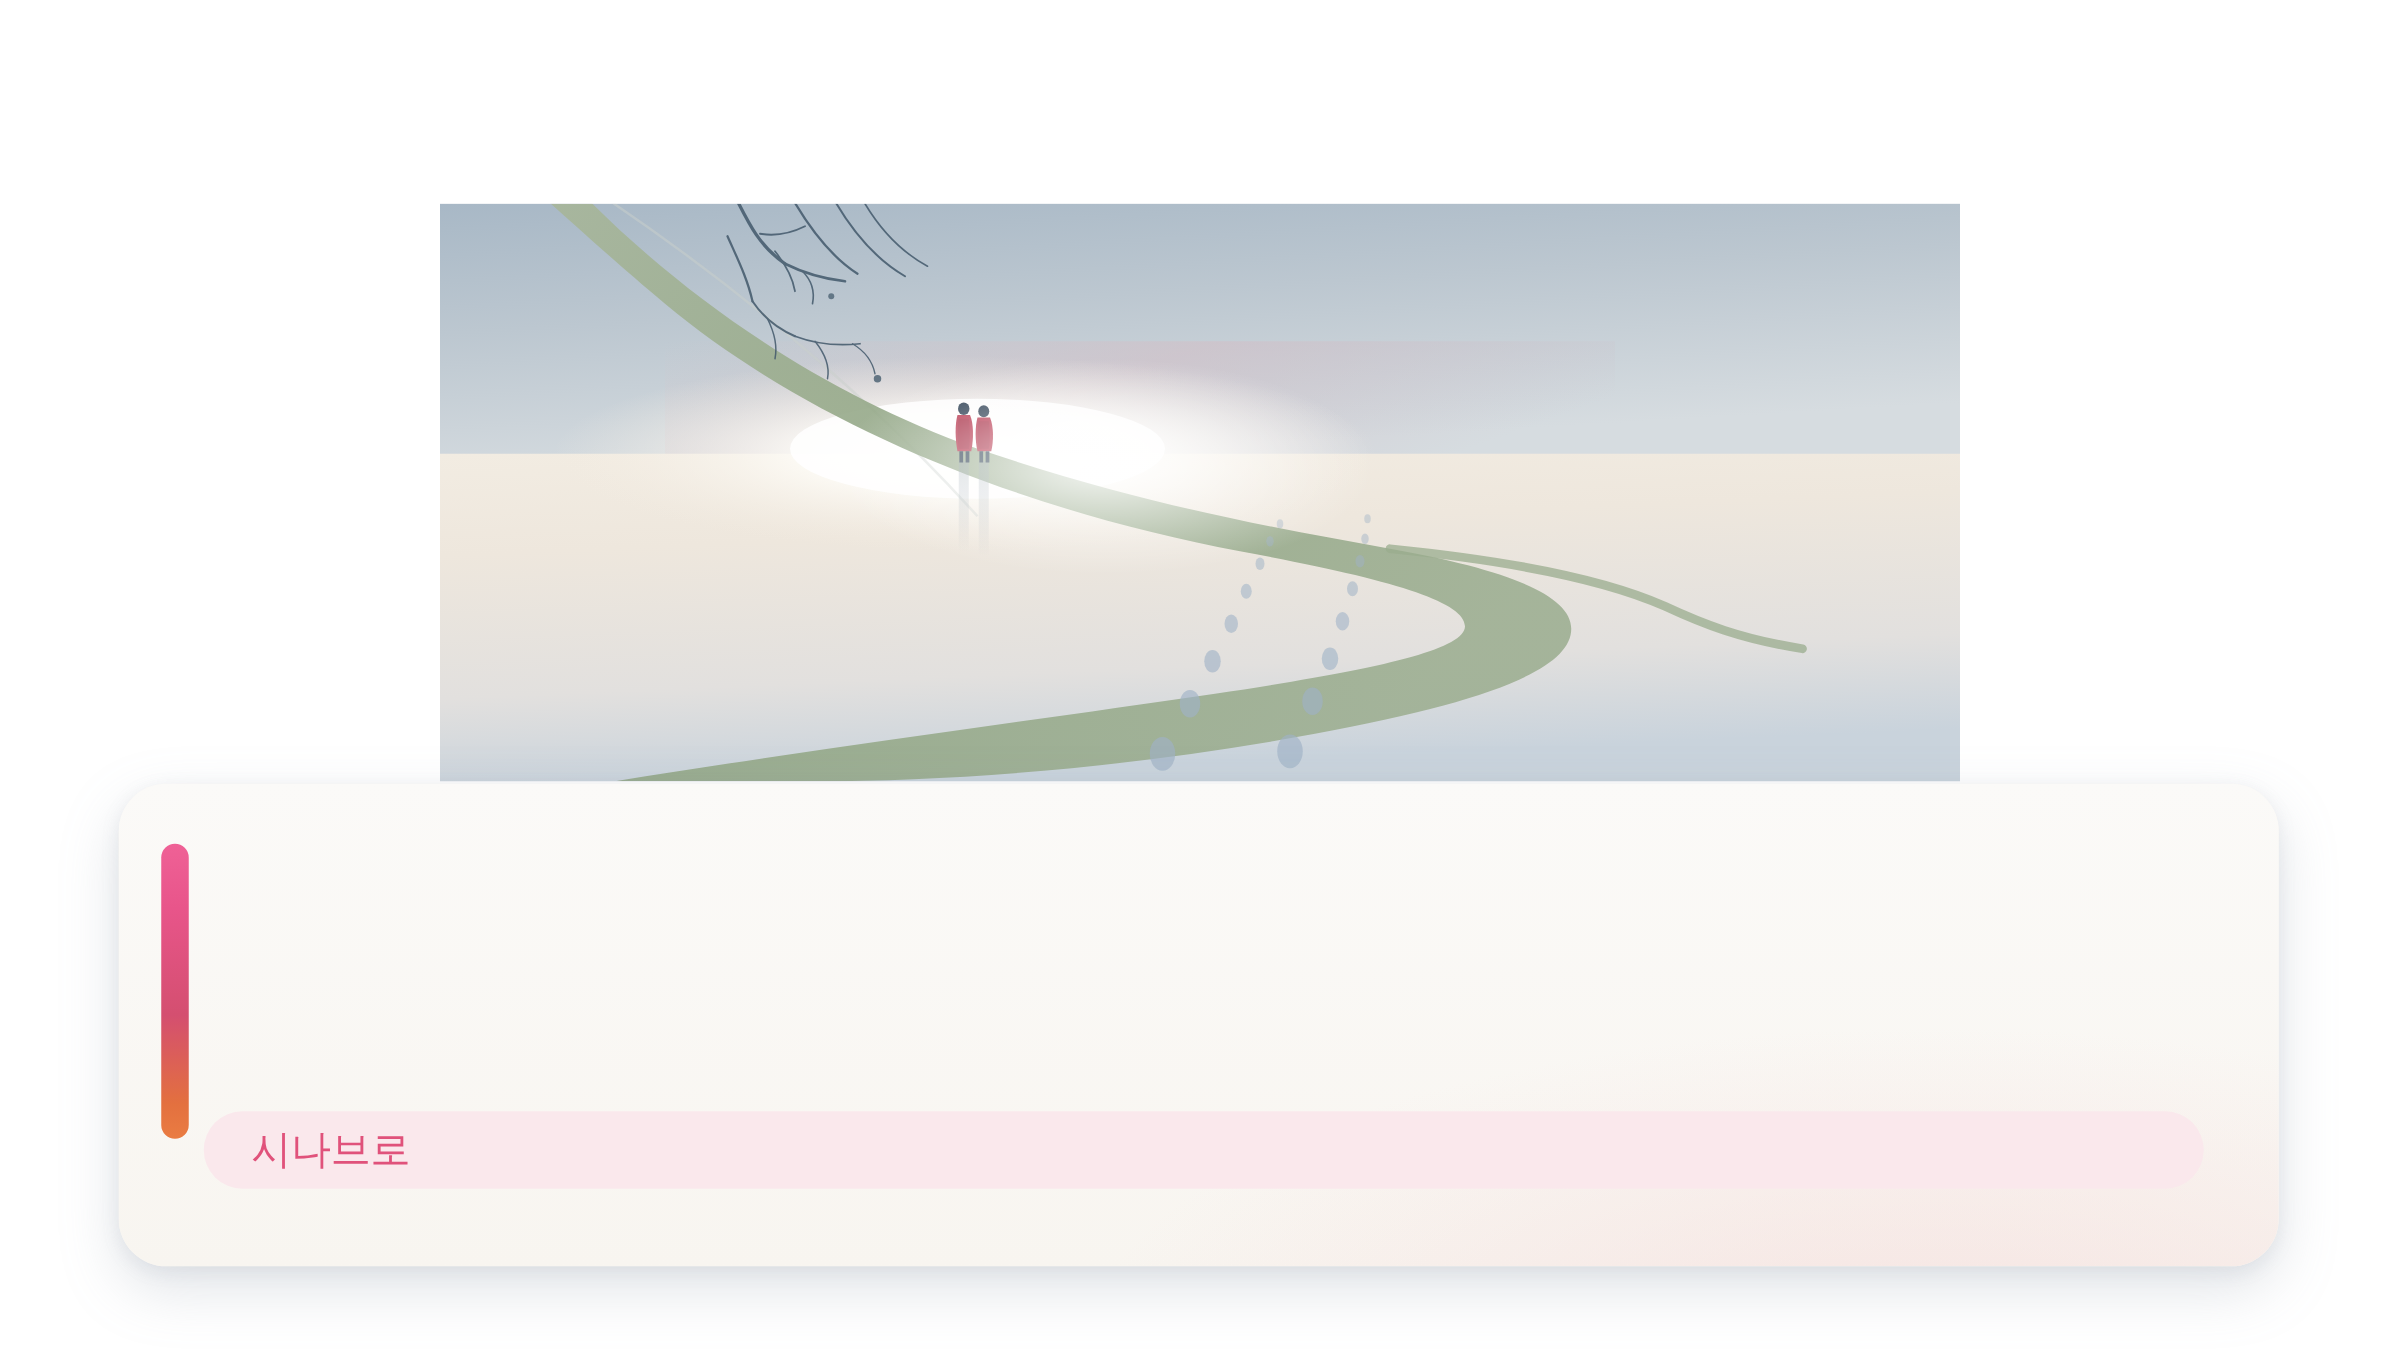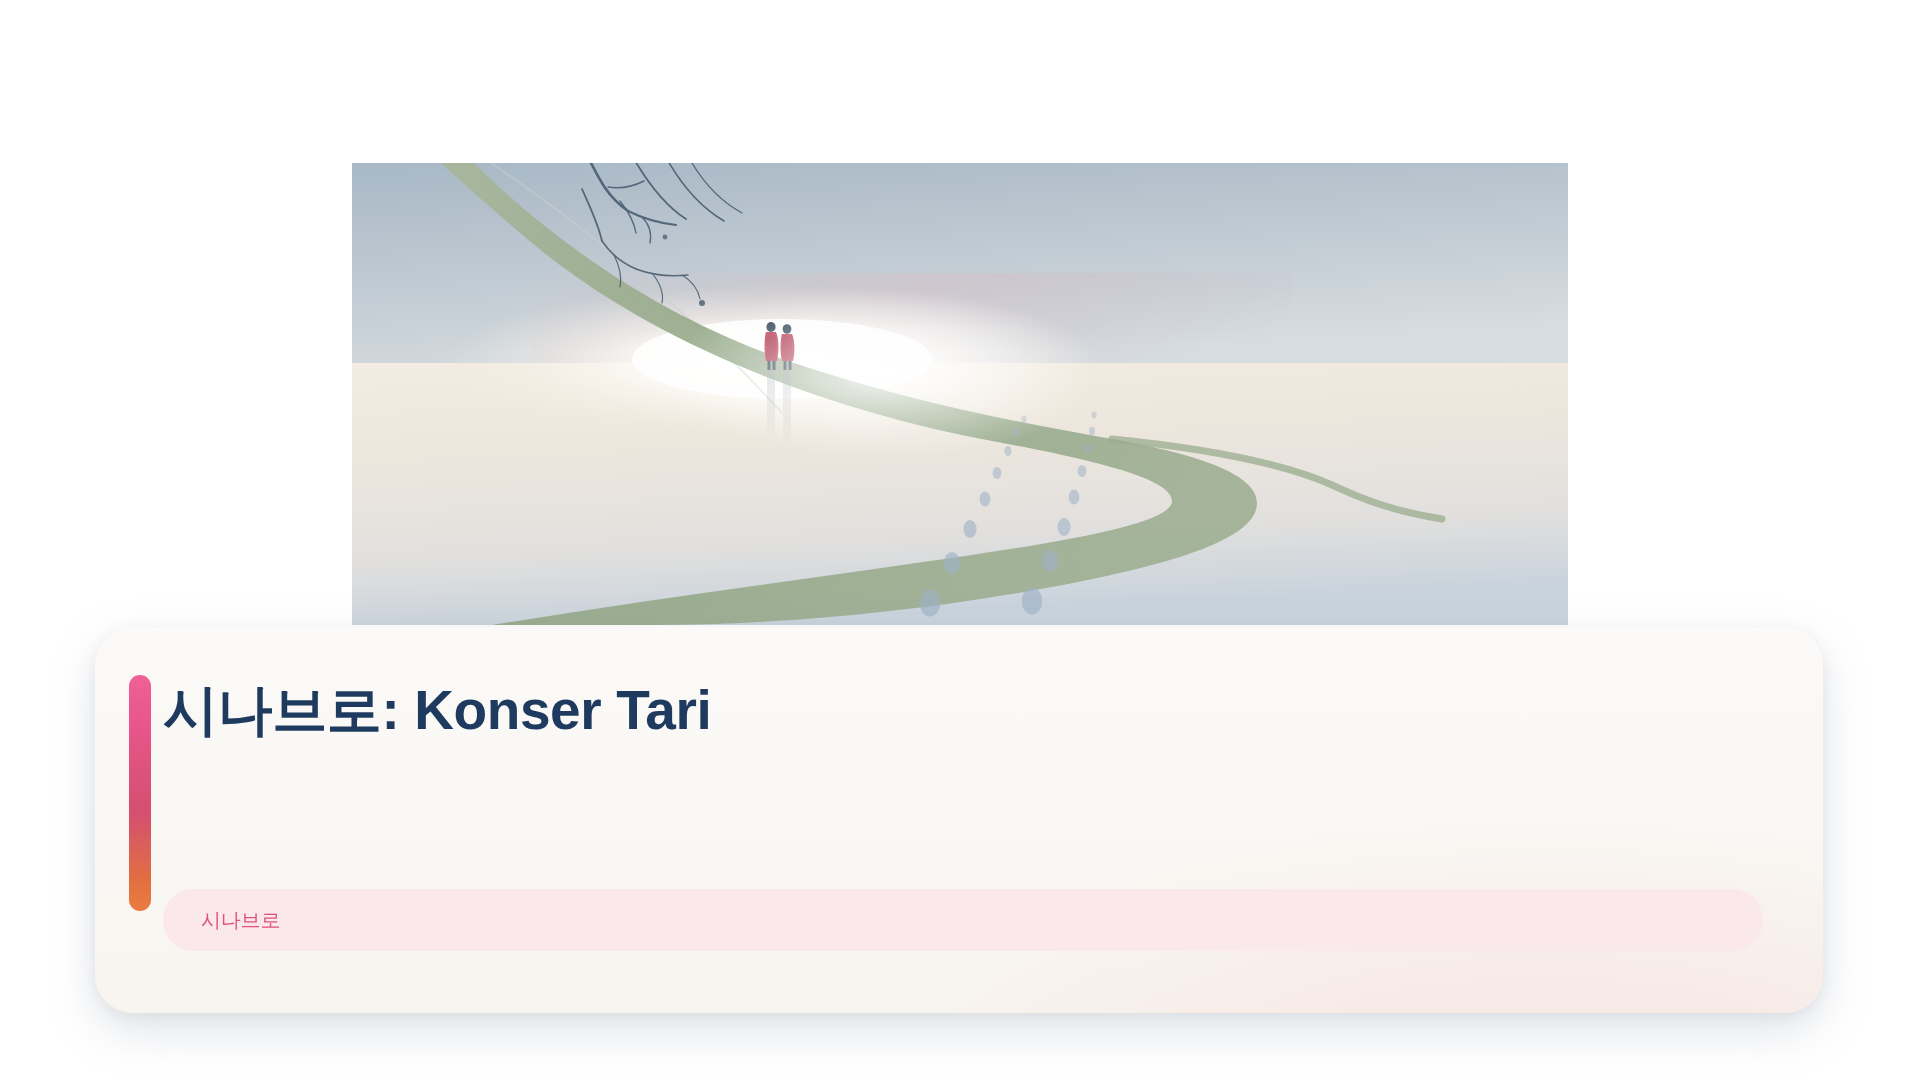--- a/index.html
+++ b/index.html
@@ -65,21 +65,21 @@
     position:absolute;
     left:68px; top:262px;
     width:1600px; height:62px;
     background:#fae8ec;
     border-radius:31px;
     display:flex; align-items:center;
     padding-left:38px;
   }
   .tag-text {
     color:#e0527b;
-    font-size:20px;
+    font-size:32px;
     font-weight:500;
     letter-spacing:-.2px;
   }
 </style>
 </head>
 <body>
 
 <div class="stage">
 
   <div class="hero">
@@ -213,21 +213,20 @@
     </svg>
   </div>
 
   <div class="card">
     <div class="card-tint"></div>
     <div class="card-inner">
 
       <div class="accent-bar"></div>
 
       <h1 class="title">
-        <span class="title-line">시나브로: Konser Tari</span>
       </h1>
 
       <div class="tag-pill">
         <span class="tag-text">시나브로</span>
       </div>
 
     </div>
   </div>
 
 </div>

